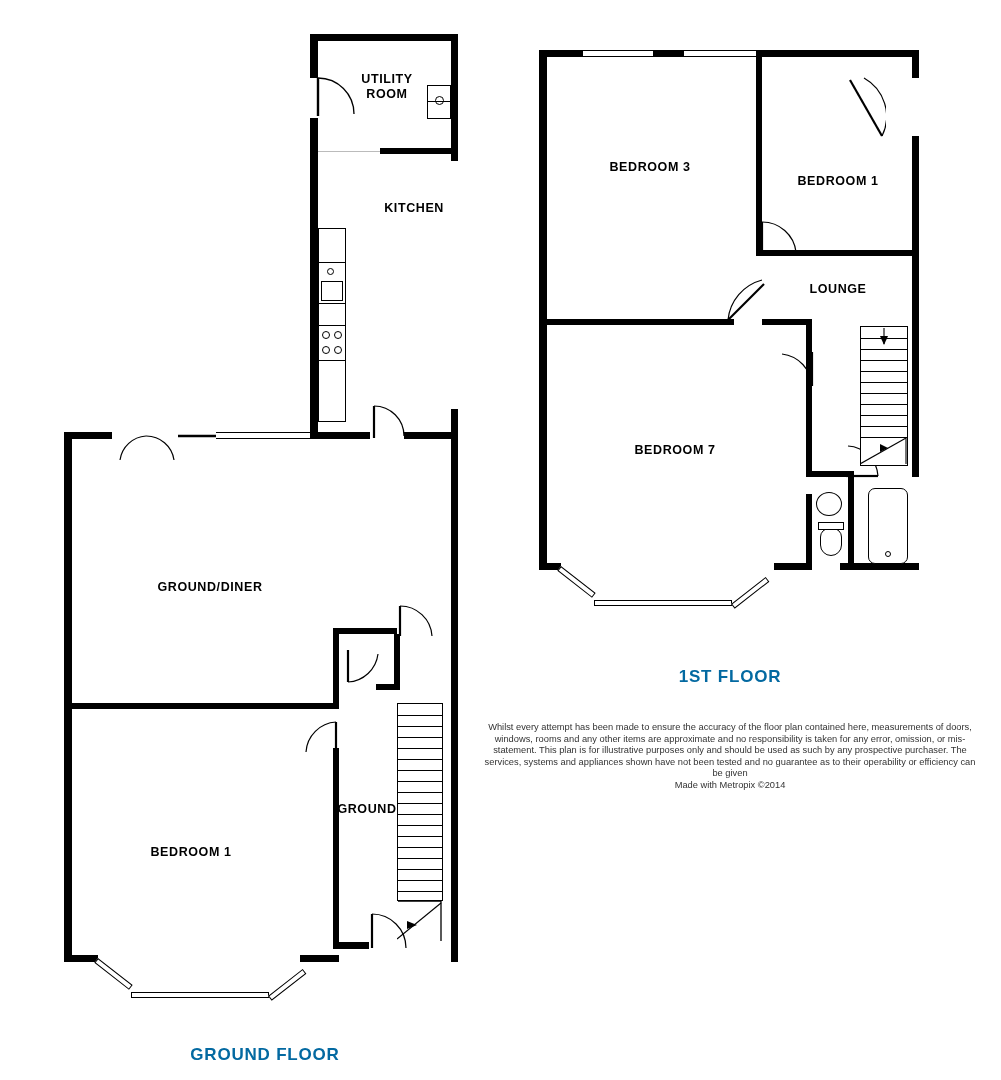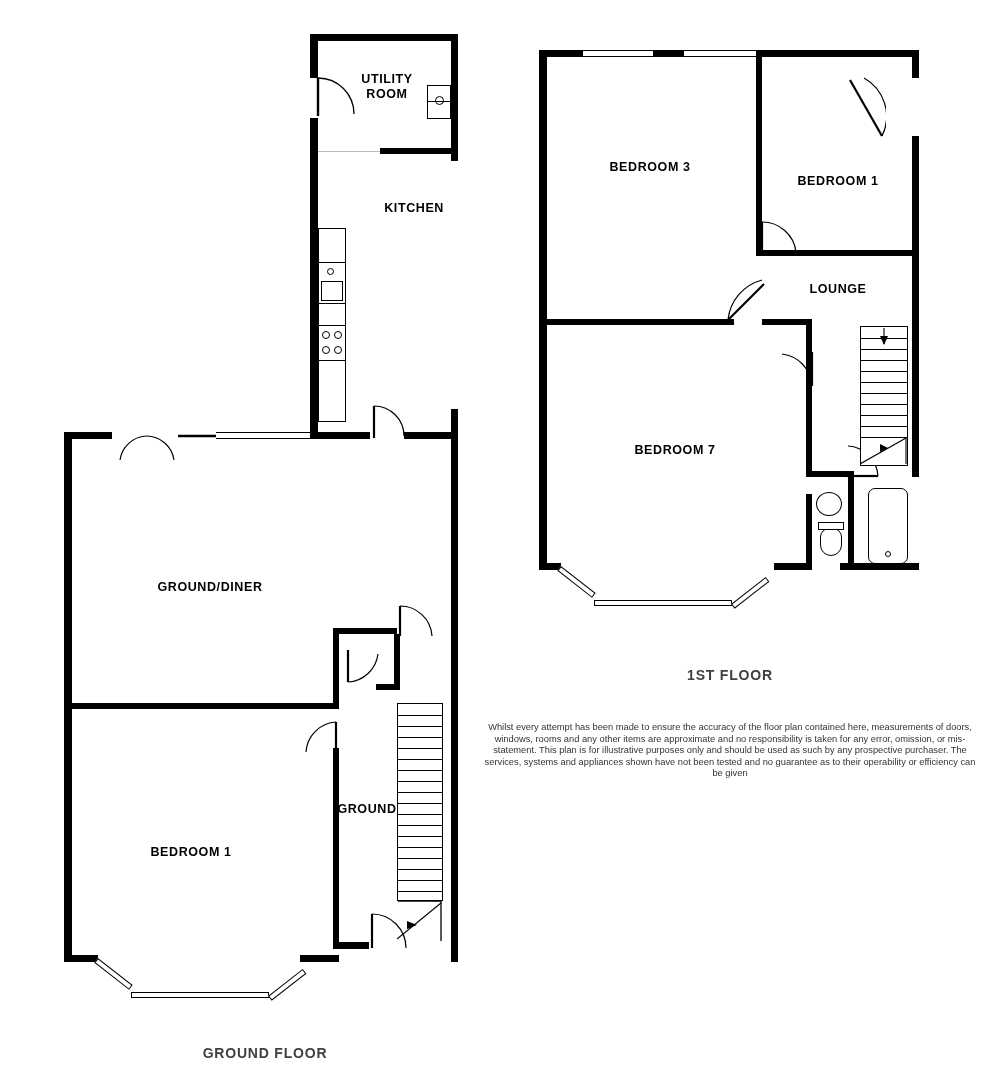--- a/index.html
+++ b/index.html
@@ -38,23 +38,23 @@
     font-size: 12.5px;
     font-weight: bold;
     color: #000000;
     letter-spacing: 0.6px;
     text-align: center;
     line-height: 15px;
     white-space: pre-line;
   }
   .floor-label {
     position: absolute;
-    font-size: 14px;
+    font-size: 17px;
     font-weight: bold;
-    color: #404040;
+    color: #0369a1;
     letter-spacing: 0.8px;
     text-align: center;
   }
   .disclaimer {
     position: absolute;
     font-size: 9.3px;
     color: #333333;
     text-align: center;
     line-height: 11.6px;
     width: 500px;
@@ -346,15 +346,16 @@
     <div class="bay-seg" style="left:231px;top:588px;width:44px;transform:rotate(-38deg);"></div>
     <div class="wall" style="left:274px;top:547px;width:38px;height:7px;"></div>
 
     <div class="room-label" style="left:65px;top:144px;width:170px;">BEDROOM 3</div>
     <div class="room-label" style="left:258px;top:158px;width:160px;">BEDROOM 1</div>
     <div class="room-label" style="left:268px;top:266px;width:140px;">LOUNGE</div>
     <div class="room-label" style="left:90px;top:427px;width:170px;">BEDROOM 7</div>
     <div class="floor-label" style="left:160px;top:651px;width:140px;">1ST FLOOR</div>
 
     <div class="disclaimer" style="left:-20px;top:706px;">Whilst every attempt has been made to ensure the accuracy of the floor plan contained here, measurements of doors, windows, rooms and any other items are approximate and no responsibility is taken for any error, omission, or mis-statement. This plan is for illustrative purposes only and should be used as such by any prospective purchaser. The services, systems and appliances shown have not been tested and no guarantee as to their operability or efficiency can be given</div>
+    <div class="disclaimer" style="left:-20px;top:764px;">Made with Metropix ©2014</div>
   </div>
 
 </div>
 
 </body></html>

